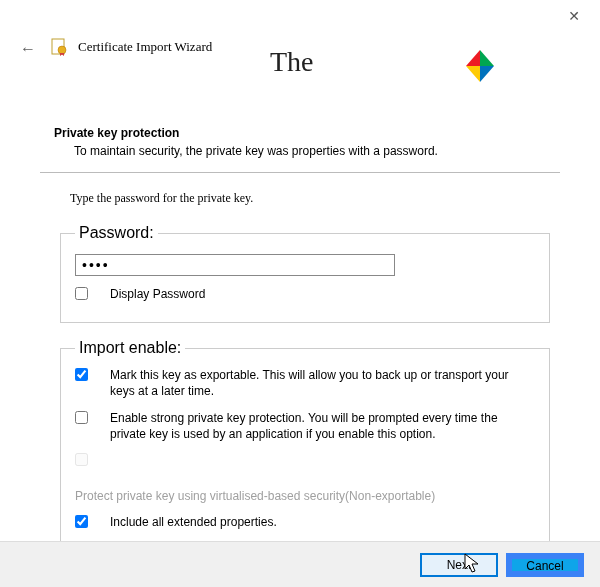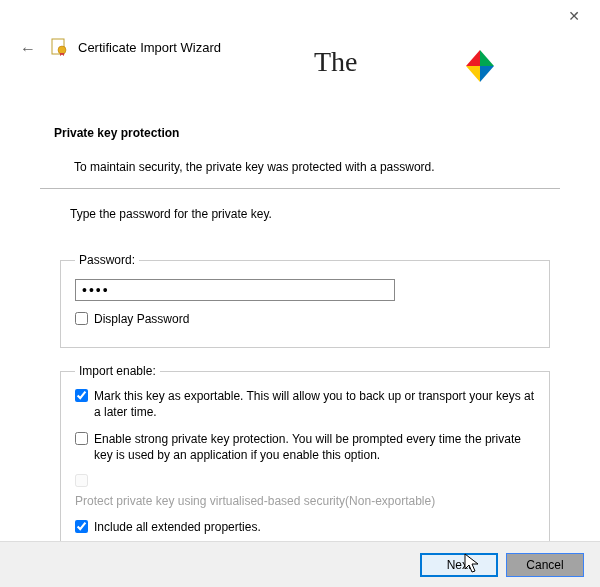--- a/index.html
+++ b/index.html
@@ -40,89 +40,90 @@
       color: #606060;
       cursor: pointer;
       padding: 2px 4px;
     }
     .cert-icon {
       width: 18px; height: 18px;
     }
     .wizard-title {
       font-size: 13px;
       color: #000;
+      font-family: Liberation Serif, serif;
     }
     .watermark {
       position: absolute;
       top: 48px;
       left: 270px;
       width: 200px;
       height: 70px;
       pointer-events: none;
     }
     .watermark .txt {
       font-family: Georgia, "Times New Roman", serif;
       font-size: 28px;
       line-height: 1.0;
       color: #222;
-      margin-left: 44px;
     }
     .watermark .logo {
       position: absolute;
       top: 0;
       right: -28px;
       width: 36px;
       height: 36px;
     }
     .content {
       padding: 10px 40px 0 40px;
     }
     .section-title {
       font-weight: bold;
       font-size: 12px;
       margin-top: 50px;
-      margin-bottom: 20px;
+      margin-bottom: 4px;
       padding-left: 14px;
     }
     .section-subtitle {
       font-size: 12px;
       padding-left: 34px;
       margin-bottom: 14px;
     }
     .hr {
       border: none;
       border-top: 1px solid #bbb;
       margin: 8px 0 18px 0;
     }
     .instr {
       padding-left: 30px;
-      margin-bottom: 32px;
+      margin-bottom: 18px;
+      font-family: Liberation Serif, serif;
     }
     fieldset {
       border: 1px solid #ccc;
       margin: 0 10px 16px 20px;
       padding: 10px 14px 10px 14px;
     }
     legend {
-      font-size: 12px;
+      font-size: 16px;
       padding: 0 4px;
     }
     .pwd-input {
       width: 320px;
       height: 22px;
       border: 1px solid #888;
       font-size: 14px;
       padding: 1px 6px;
       letter-spacing: 2px;
       margin: 2px 0 10px 0;
     }
     .cb-row {
       display: flex;
       align-items: flex-start;
-      gap: 6px;
+      gap: 22px;
       margin-bottom: 10px;
     }
     .cb-row input[type="checkbox"] {
       width: 13px;
       height: 13px;
       margin-top: 1px;
       flex-shrink: 0;
     }
     .cb-row label {
       line-height: 1.35;
@@ -145,22 +146,22 @@
       display: flex;
       align-items: center;
       justify-content: flex-end;
       gap: 8px;
       padding-right: 16px;
     }
     .btn {
       min-width: 78px;
       height: 24px;
       font-size: 12px;
-      background: #a3a3a3;
-      border: 1px solid #3b82f6;
+      background: #0ea5e9;
+      border: 6px solid #3b82f6;
       cursor: pointer;
       font-family: inherit;
     }
     .btn.primary {
       border: 2px solid #0078d7;
       background: #e5f1fb;
     }
     .cursor {
       position: absolute;
       bottom: 8px;
@@ -197,21 +198,21 @@
       <polygon points="18,2 32,18 18,18" fill="#00a651"></polygon>
       <polygon points="32,18 18,34 18,18" fill="#0072bc"></polygon>
       <polygon points="18,34 4,18 18,18" fill="#ffcb05"></polygon>
       <polygon points="4,18 18,2 18,18" fill="#ed1c24"></polygon>
     </svg>
   </div>
 </div>
 
 <div class="content">
   <div class="section-title">Private key protection</div>
-  <div class="section-subtitle">To maintain security, the private key was protected with a password.</div>
+  <div class="section-subtitle">To maintain security, the private key was properties with a password.</div>
   <hr class="hr">
   <div class="instr">Type the password for the private key.</div>
 
   <fieldset>
     <legend>Password:</legend>
     <input type="text" class="pwd-input" value="••••" style="">
     <div class="cb-row">
       <input type="checkbox" id="dp" style="">
       <label for="dp">Display Password</label>
     </div>

